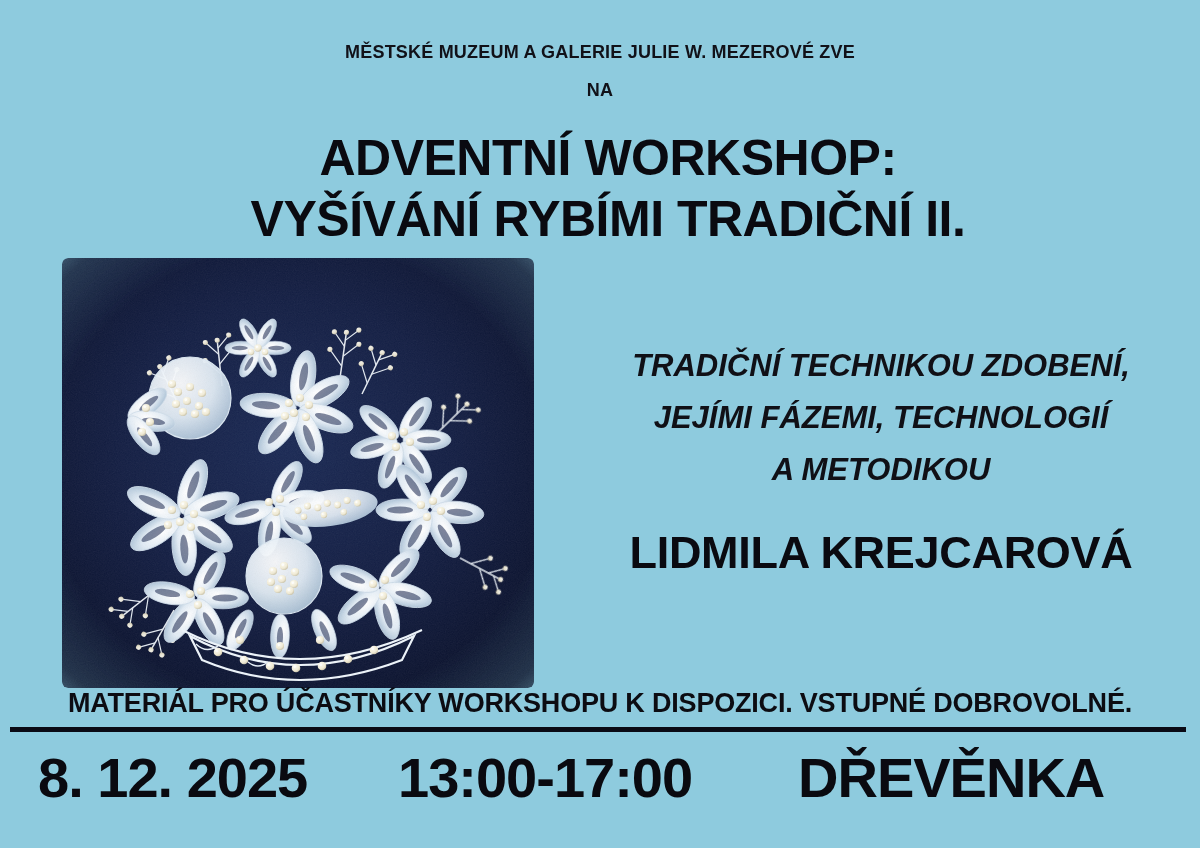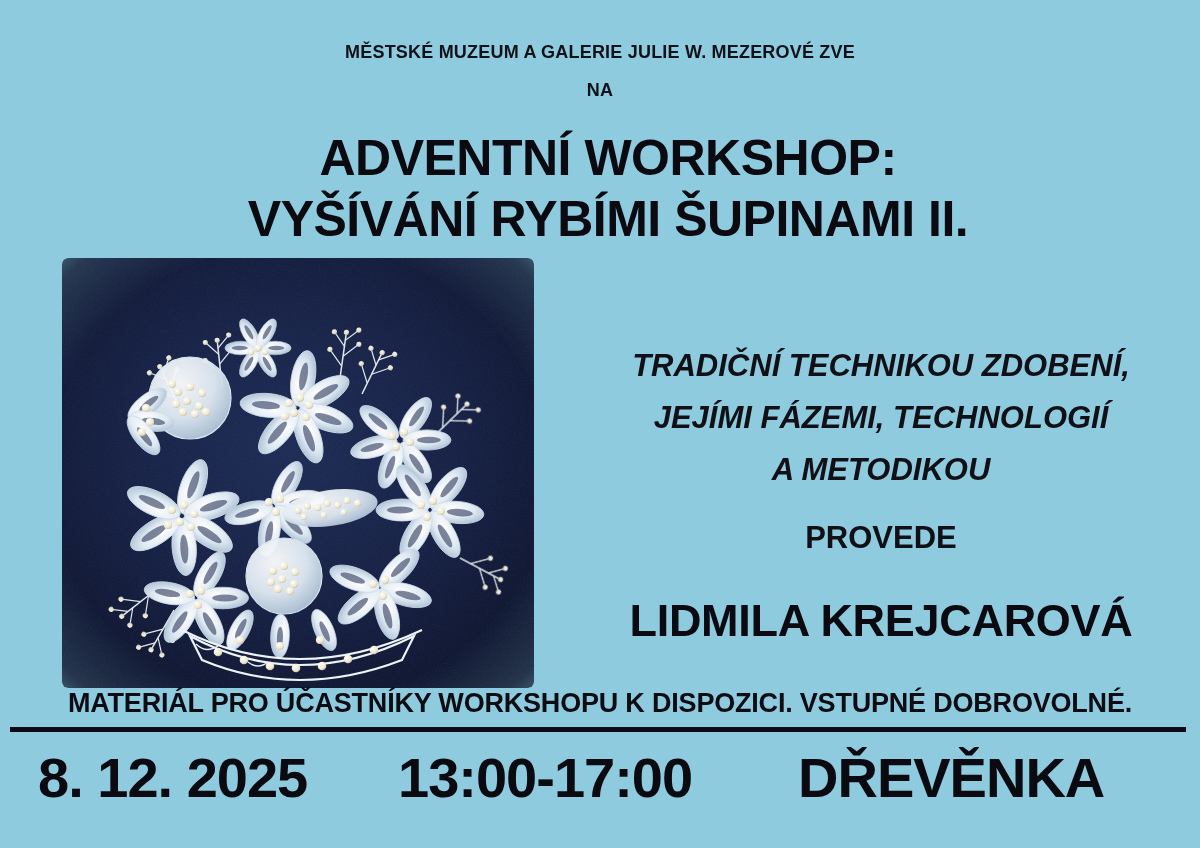--- a/index.html
+++ b/index.html
@@ -155,21 +155,21 @@
 </head>
 <body>
 
 <div id="poster">
 
   <div class="host-line" id="host-org">MĚSTSKÉ MUZEUM A GALERIE JULIE W. MEZEROVÉ ZVE</div>
   <div class="host-line" id="host-na">NA</div>
 
   <div id="title-block">
     <div class="title-line">ADVENTNÍ WORKSHOP:</div>
-    <div class="title-line">VYŠÍVÁNÍ RYBÍMI ŠUPINAMI II.</div>
+    <div class="title-line">VYŠÍVÁNÍ RYBÍMI TRADIČNÍ II.</div>
   </div>
 
   <div id="artwork-wrap">
     <div id="artwork">
       <svg width="472" height="430" viewBox="0 0 472 430" xmlns="http://www.w3.org/2000/svg" role="img">
         <defs>
           <radialGradient id="velvet" cx="48%" cy="44%" r="78%">
             <stop offset="0%" stop-color="#1b2a55"></stop>
             <stop offset="45%" stop-color="#141f44"></stop>
             <stop offset="100%" stop-color="#070c22"></stop>
@@ -437,21 +437,20 @@
 
         <rect width="472" height="430" filter="url(#grain)" opacity="0.55"></rect>
       </svg>
     </div>
   </div>
 
   <div id="body-col">
     <div class="body-line">TRADIČNÍ TECHNIKOU ZDOBENÍ,</div>
     <div class="body-line">JEJÍMI FÁZEMI, TECHNOLOGIÍ</div>
     <div class="body-line">A METODIKOU</div>
-    <div class="lead-in">PROVEDE</div>
     <div id="presenter-name">LIDMILA KREJCAROVÁ</div>
   </div>
 
   <div id="footer-note">MATERIÁL PRO ÚČASTNÍKY WORKSHOPU K DISPOZICI. VSTUPNÉ DOBROVOLNÉ.</div>
 
   <div id="divider"></div>
 
   <div id="info-bar">
     <div class="info-item" id="event-date">8. 12. 2025</div>
     <div class="info-item" id="event-time">13:00-17:00</div>

